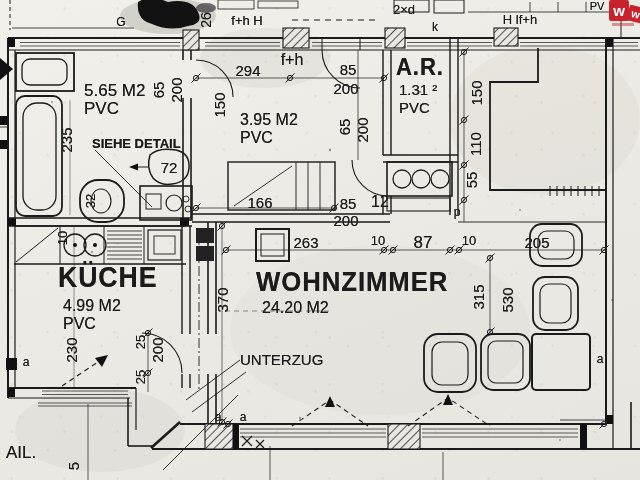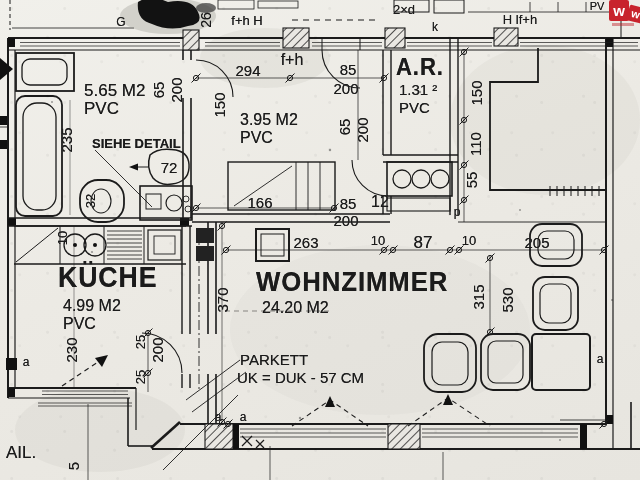--- a/index.html
+++ b/index.html
@@ -276,22 +276,21 @@
 
   <span class="lbl room" style="left:58px;top:263px;font-size:29px"><span class="cond">KÜCHE</span></span>
   <span class="lbl" style="left:63px;top:298px;font-size:16px">4.99 M2</span>
   <span class="lbl" style="left:63px;top:316px;font-size:16px">PVC</span>
 
   <span class="lbl room" style="left:256px;top:268px;font-size:28px"><span class="cond">WOHNZIMMER</span></span>
   <span class="lbl" style="left:262px;top:300px;font-size:16px">24.20 M2</span>
 
   <span class="lbl" style="left:92px;top:137px;font-size:13px;font-weight:700">SIEHE DETAIL</span>
   <span class="lbl c" style="left:169px;top:167px;font-size:15px">72</span>
-  <span class="lbl" style="left:240px;top:352px;font-size:15px">PARKETT</span>
-  <span class="lbl" style="left:237px;top:370px;font-size:15px">UK = DUK - 57 CM</span>
+  <span class="lbl" style="left:240px;top:352px;font-size:15px">UNTERZUG</span>
   <span class="lbl" style="left:6px;top:444px;font-size:17px">AIL.</span>
 
   <span class="lbl c" style="left:121px;top:22px;font-size:12px">G</span>
   <span class="lbl c" style="left:247px;top:20px;font-size:13px">f+h H</span>
   <span class="lbl c" style="left:292px;top:60px;font-size:16px">f+h</span>
   <span class="lbl c" style="left:404px;top:9px;font-size:13px">2×d</span>
   <span class="lbl c" style="left:435px;top:27px;font-size:12px">k</span>
   <span class="lbl c" style="left:520px;top:19px;font-size:13px">H lf+h</span>
   <span class="lbl c" style="left:597px;top:6px;font-size:11px;font-weight:400">PV</span>
   <span class="lbl c" style="left:26px;top:362px;font-size:12px">a</span>

